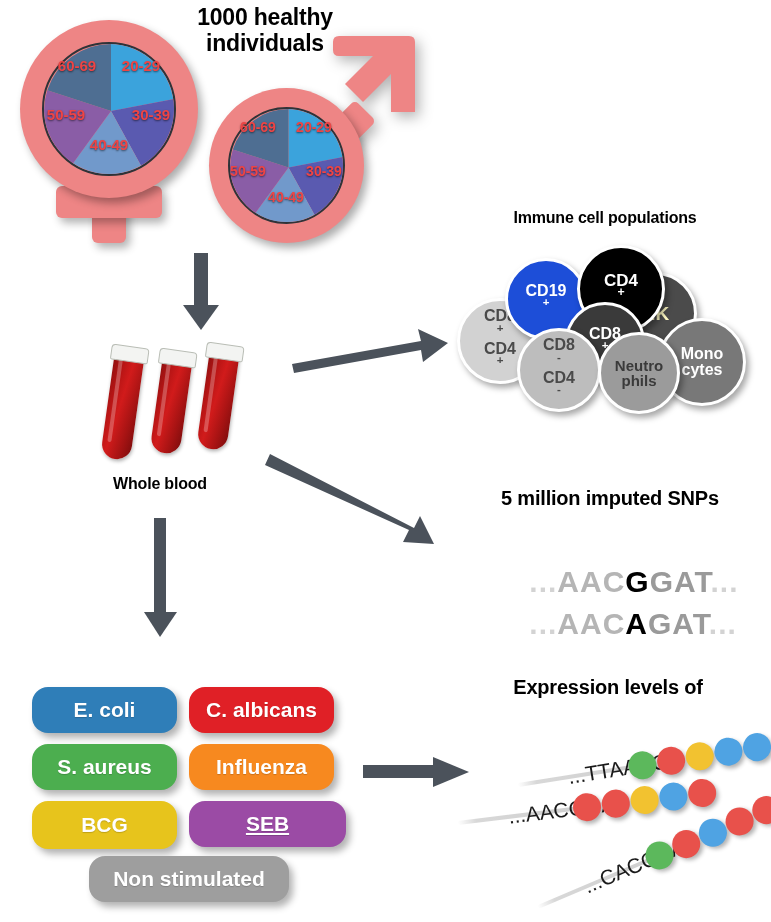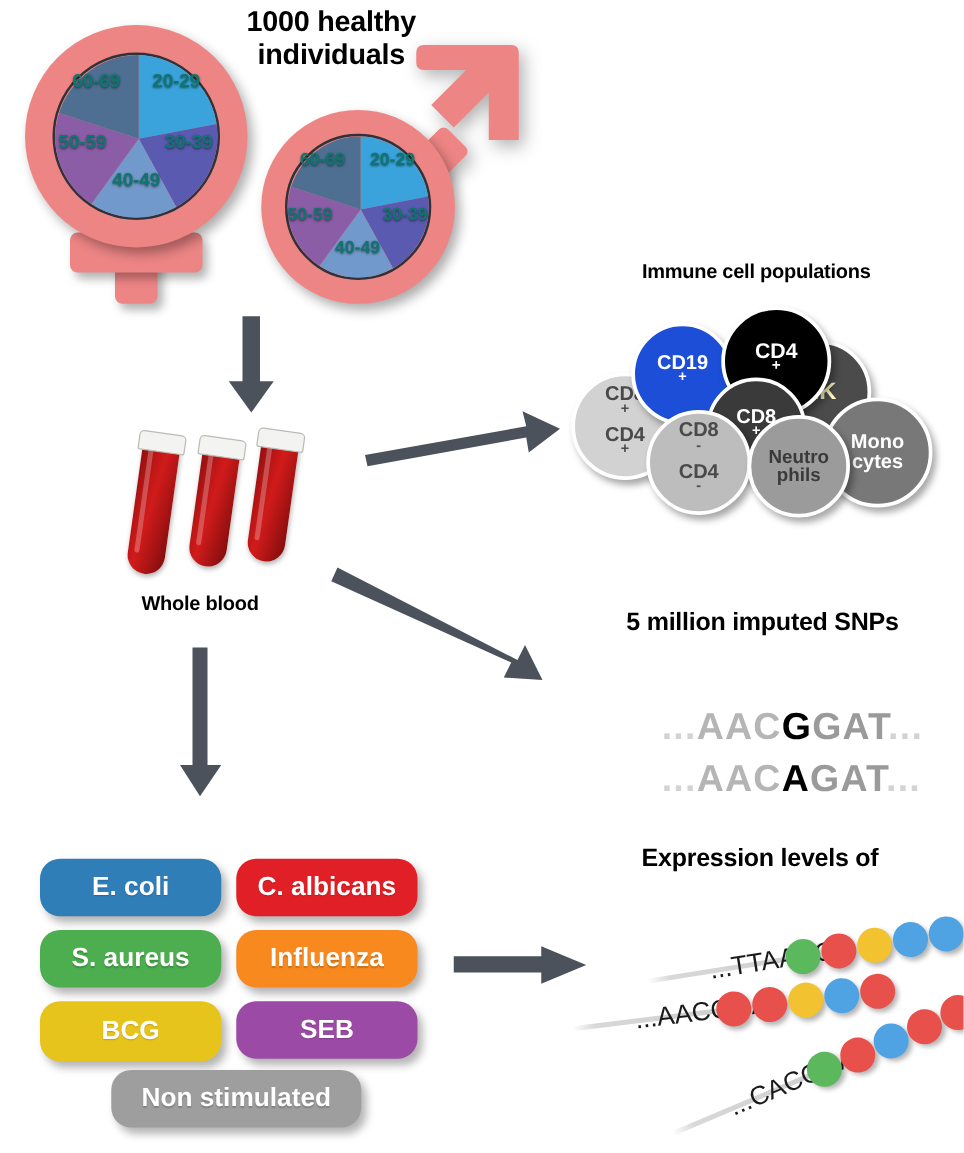--- a/index.html
+++ b/index.html
@@ -38,21 +38,21 @@
   }
   .pie{
     position:absolute;
     border-radius:50%;
     border:2px solid #2f3338;
     box-sizing:border-box;
     overflow:hidden;
   }
   .pielabel{
     position:absolute;
-    color:#0f766e;
+    color:#ef4444;
     font-weight:bold;
     white-space:nowrap;
     text-shadow:0 1px 2px rgba(0,0,0,.55);
     transform:translate(-50%,-50%);
     z-index:4;
   }
 
   
   .arrow{position:absolute;}
   .arrow svg{display:block;overflow:visible;}
@@ -339,21 +339,21 @@
   </div>
   <div class="pill" style="left:32px;top:744px;width:145px;height:46px;background:#4cae4f;font-size:21px;">
     <span>S. aureus</span>
   </div>
   <div class="pill" style="left:189px;top:744px;width:145px;height:46px;background:#f7891f;font-size:21px;">
     <span>Influenza</span>
   </div>
   <div class="pill" style="left:32px;top:801px;width:145px;height:48px;background:#e7c41c;font-size:21px;">
     <span>BCG</span>
   </div>
-  <div class="pill" style="left:189px;top:801px;width:145px;height:46px;background:#9b4ba5;font-size:21px;">
+  <div class="pill" style="left:189px;top:801px;width:157px;height:46px;background:#9b4ba5;font-size:21px;text-decoration:underline;">
     <span>SEB</span>
   </div>
   <div class="pill" style="left:89px;top:856px;width:200px;height:46px;background:#9e9e9e;font-size:21px;">
     <span>Non stimulated</span>
   </div>
 
   <div class="arrow" style="left:363px;top:752px;">
     <svg width="110" height="40" viewBox="0 0 110 40">
       <rect x="0" y="13" width="74" height="13" fill="#4b525b"></rect>
       <path d="M70 5 L106 20 L70 35 Z" fill="#4b525b"></path>

